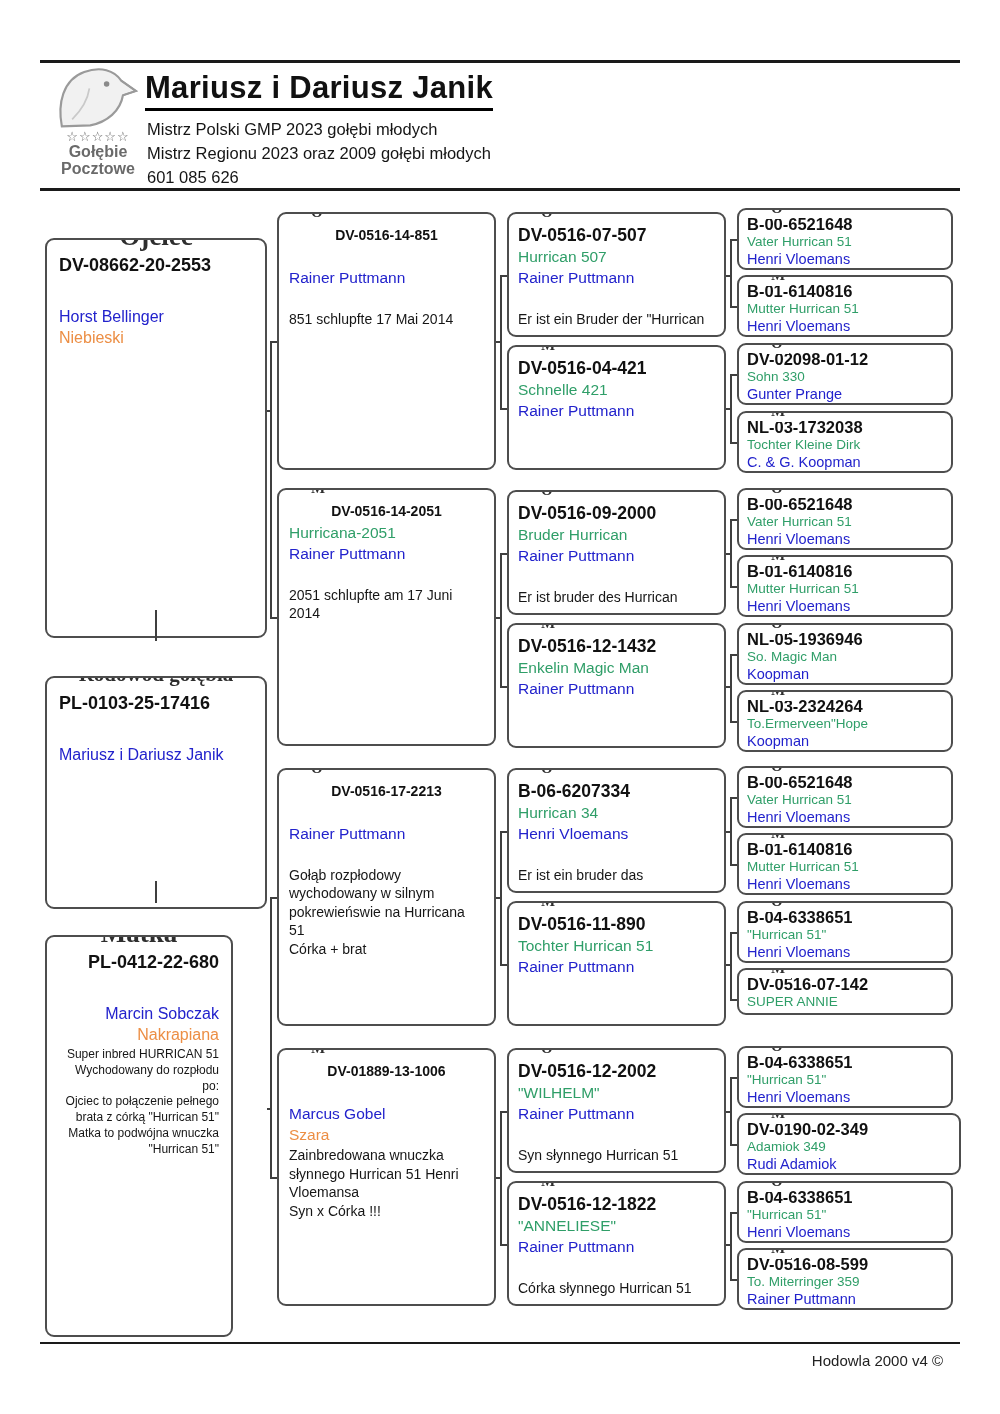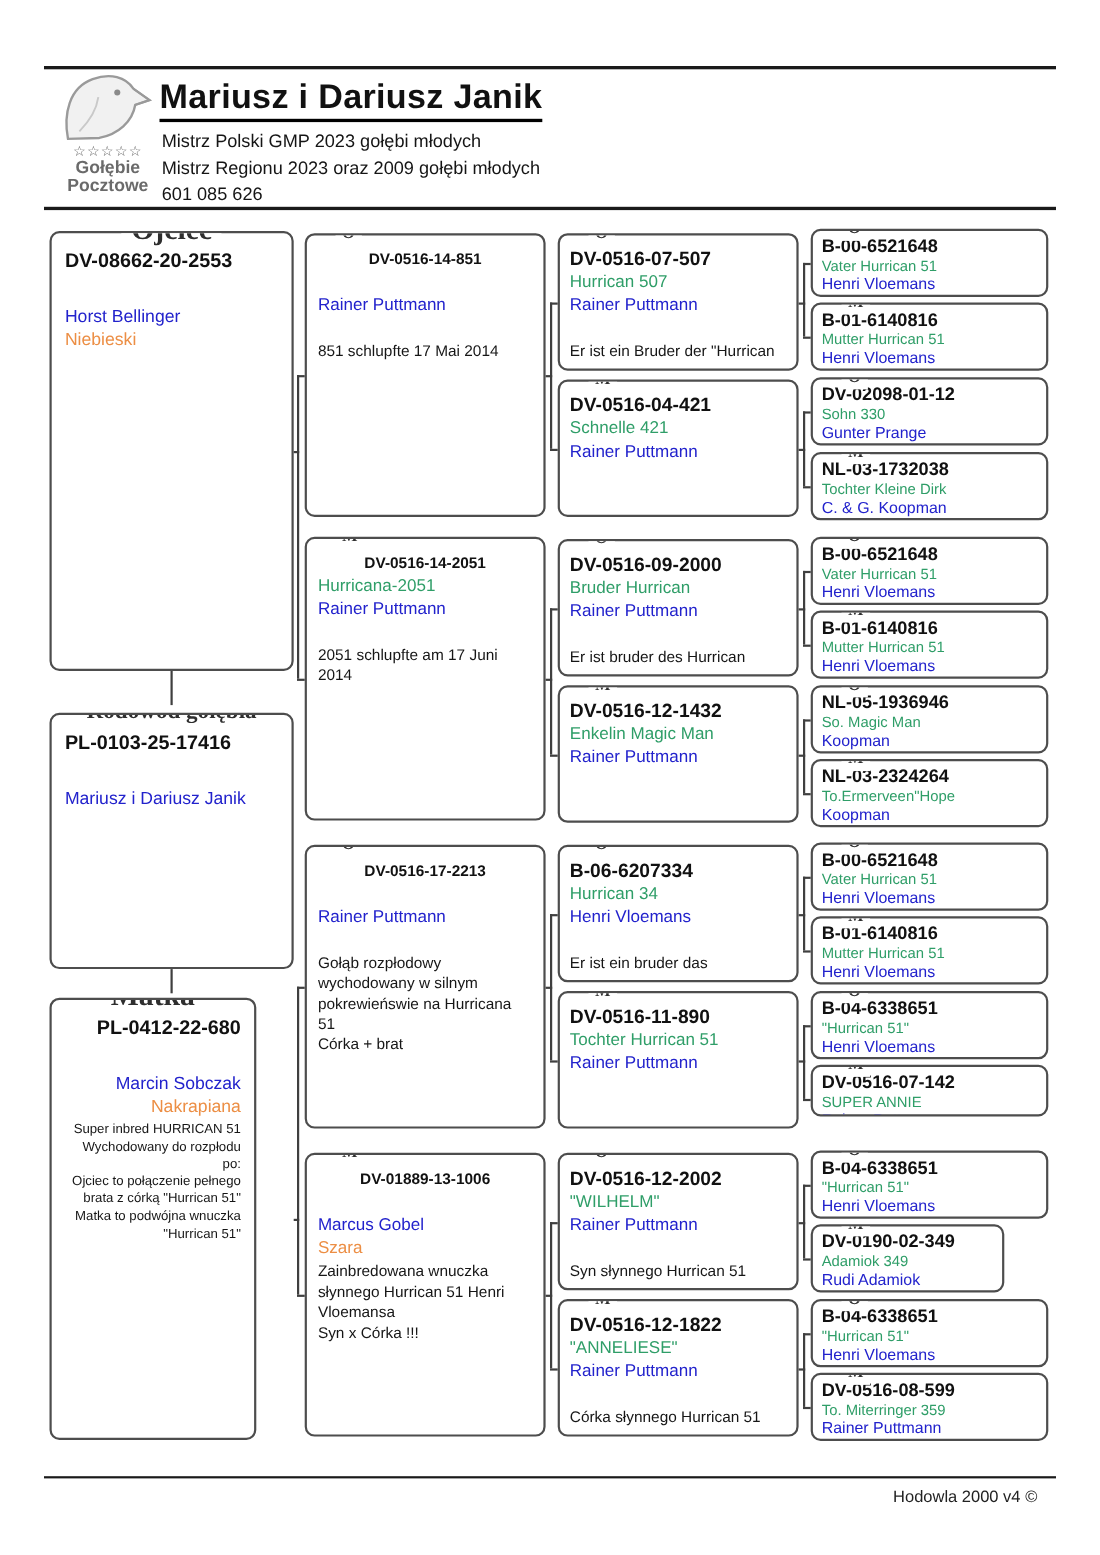--- a/index.html
+++ b/index.html
@@ -26,21 +26,21 @@
         padding:0 9px;font-family:"Liberation Serif",serif;font-weight:bold;color:var(--label);
         white-space:nowrap;}
   .biglabel.big{font-size:27px;top:-21px;}
   .biglabel.mid{font-size:21px;top:-17px;}
   .ring{font-weight:bold;color:var(--ink);}
   .gname{color:var(--green);}
   .fancier{color:var(--blue);}
   .cname{color:var(--orange);}
   .note{color:#161616;white-space:pre-line;}
   
-  .col1{padding:14px 12px;}
+  .col1{padding:14px 12px;margin-top:28px;}
   .col1 .ring{font-size:18px;margin-bottom:28px;}
   .col1 .fancier,.col1 .cname{font-size:16px;}
   .col1 .note{font-size:12px;margin-top:2px;}
   .col2{padding:12px 10px;}
   .col2 .ring{font-size:14px;margin-bottom:3px;text-align:center;}
   .col2 .gname{font-size:15.5px;min-height:21px;}
   .col2 .fancier,.col2 .cname{font-size:15.5px;}
   .col2 .note{font-size:14px;margin-top:21px;}
   .col2.has-color .note{margin-top:1px;}
   .col3{padding:10px 9px;}
@@ -256,21 +256,21 @@
         <div class="ring">DV-0516-07-142</div>
         <div class="gname">SUPER ANNIE</div>
         <div class="fancier">Rainer Puttmann</div>
       </div>
       <div class="pbox col4" style="left: 737px; top: 1046px; width: 216px; height: 62px;">
         <div class="sexlabel">O</div>
         <div class="ring">B-04-6338651</div>
         <div class="gname">"Hurrican 51"</div>
         <div class="fancier">Henri Vloemans</div>
       </div>
-      <div class="pbox col4" style="left: 737px; top: 1113px; width: 176px; height: 62px;">
+      <div class="pbox col4" style="left: 737px; top: 1113px; width: 224px; height: 62px;">
         <div class="sexlabel">M</div>
         <div class="ring">DV-0190-02-349</div>
         <div class="gname">Adamiok 349</div>
         <div class="fancier">Rudi Adamiok</div>
       </div>
       <div class="pbox col4" style="left: 737px; top: 1181px; width: 216px; height: 62px;">
         <div class="sexlabel">O</div>
         <div class="ring">B-04-6338651</div>
         <div class="gname">"Hurrican 51"</div>
         <div class="fancier">Henri Vloemans</div>

